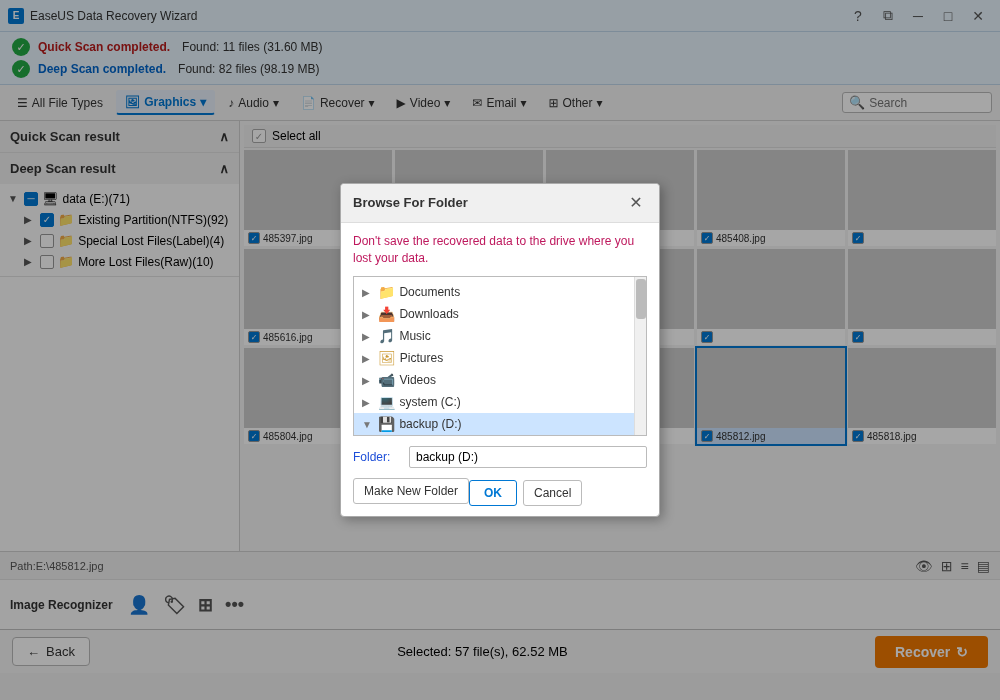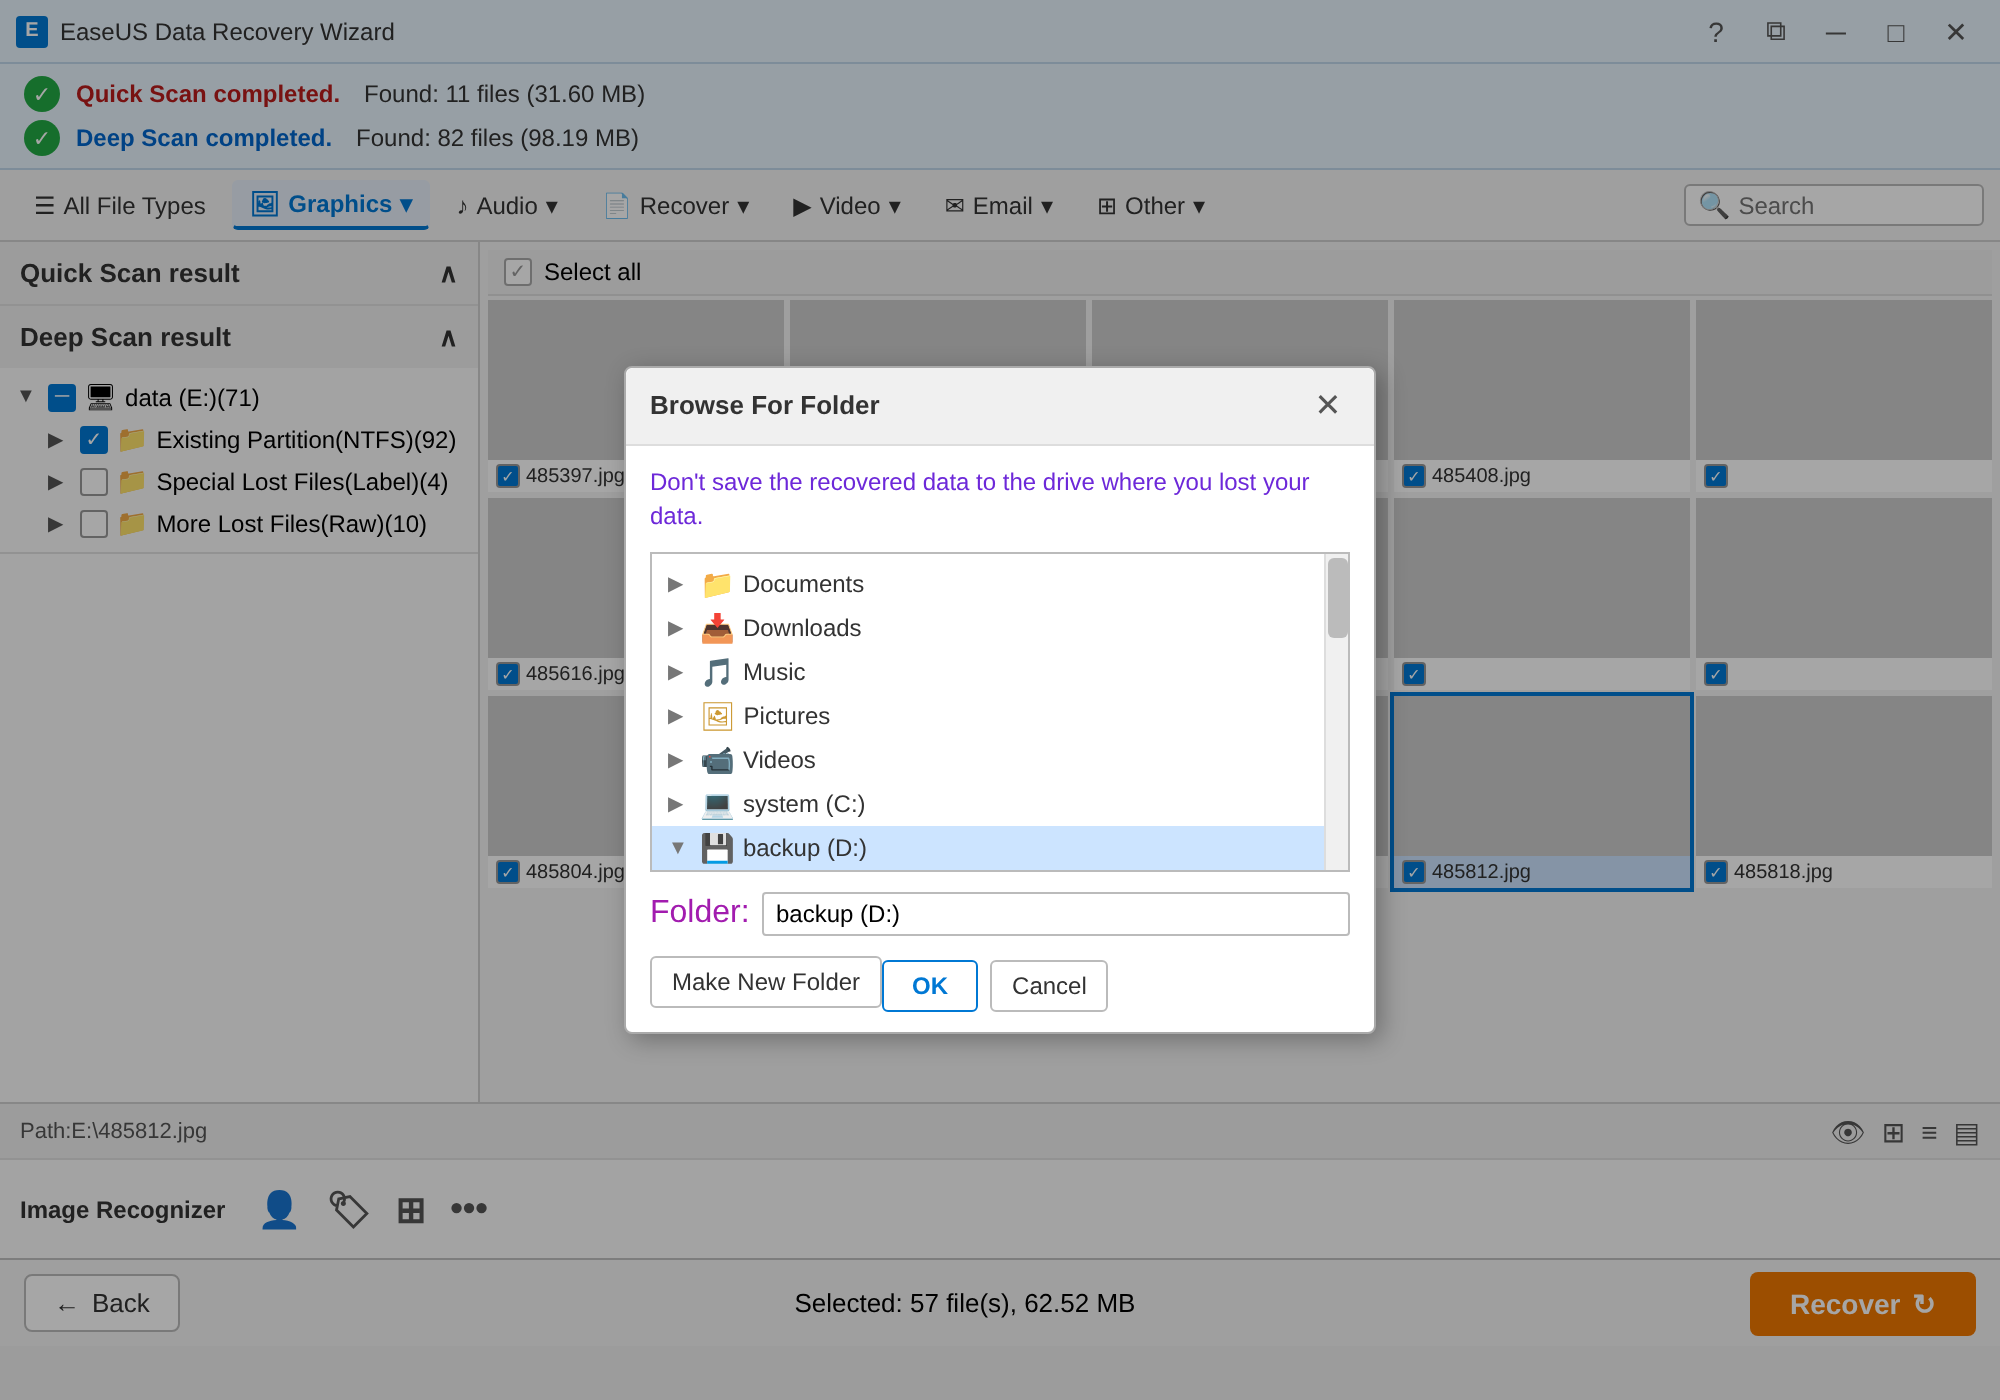--- a/index.html
+++ b/index.html
@@ -54,34 +54,34 @@
     .back-btn { display: flex; align-items: center; gap: 6px; padding: 6px 14px; border: 1px solid #bbb; border-radius: 4px; background: white; cursor: pointer; font-size: 13px; color: #333; }
     .recover-btn { display: flex; align-items: center; gap: 6px; padding: 8px 20px; border: none; border-radius: 4px; background: #f07800; cursor: pointer; font-size: 14px; font-weight: bold; color: white; }
 
     
     .img-recognizer { height: 50px; background: #fafafa; border-top: 1px solid #e0e0e0; display: flex; align-items: center; padding: 0 10px; gap: 16px; font-size: 12px; font-weight: 600; color: #333; }
     .recog-icons { display: flex; gap: 12px; }
     .recog-icon-btn { cursor: pointer; color: #555; font-size: 18px; }
 
     
     .overlay { position: absolute; top: 0; left: 0; width: 1000px; height: 700px; background: rgba(0,0,0,0.35); z-index: 100; display: flex; align-items: center; justify-content: center; }
-    .dialog { background: white; border: 1px solid #aaa; border-radius: 4px; width: 376px; box-shadow: 3px 3px 12px rgba(0,0,0,0.3); }
+    .dialog { background: white; border: 1px solid #aaa; border-radius: 4px; width: 320px; box-shadow: 3px 3px 12px rgba(0,0,0,0.3); }
     .dialog-header { display: flex; align-items: center; justify-content: space-between; padding: 8px 12px; background: #f0f0f0; border-bottom: 1px solid #ddd; border-radius: 4px 4px 0 0; }
     .dialog-title { font-size: 13px; font-weight: 600; color: #333; }
     .dialog-close { cursor: pointer; font-size: 16px; color: #555; border: none; background: transparent; width: 22px; height: 22px; display: flex; align-items: center; justify-content: center; }
     .dialog-body { padding: 10px 12px; }
-    .dialog-warning { font-size: 12px; color: #6d28d9; margin-bottom: 10px; line-height: 1.4; }
+    .dialog-warning { font-size: 12px; color: #be185d; margin-bottom: 10px; line-height: 1.4; }
     .folder-tree { border: 1px solid #bbb; height: 160px; overflow-y: auto; background: white; margin-bottom: 10px; padding: 4px 0; position: relative; }
     .folder-item { display: flex; align-items: center; gap: 4px; padding: 3px 8px; cursor: pointer; font-size: 12px; color: #333; }
     .folder-item.selected-folder { background: #cce4ff; }
     .folder-arrow { color: #777; font-size: 10px; width: 12px; }
     .folder-icon { font-size: 14px; }
     .folder-label { font-size: 12px; }
     .folder-row { display: flex; align-items: center; gap: 6px; margin-bottom: 8px; }
-    .folder-label-text { font-size: 16px; color: #a21caf; width: 50px; flex-shrink: 0; }
+    .folder-label-text { font-size: 12px; color: #1d4ed8; width: 50px; flex-shrink: 0; }
     .folder-input { flex: 1; padding: 3px 6px; border: 1px solid #bbb; border-radius: 2px; font-size: 12px; outline: none; }
     .dialog-buttons { display: flex; gap: 6px; justify-content: flex-end; margin-top: 4px; }
     .btn-new-folder { padding: 5px 10px; border: 1px solid #bbb; border-radius: 3px; background: white; font-size: 12px; cursor: pointer; color: #333; }
     .btn-ok { padding: 5px 14px; border: 1px solid #0078d4; border-radius: 3px; background: white; font-size: 12px; cursor: pointer; color: #0078d4; font-weight: 600; }
     .btn-cancel { padding: 5px 10px; border: 1px solid #bbb; border-radius: 3px; background: white; font-size: 12px; cursor: pointer; color: #333; }
 
     
     .img-1 { background: linear-gradient(135deg, #e83a6a 0%, #ff8888 40%, #ffb347 70%, #ff6644 100%); }
     .img-2 { background: linear-gradient(135deg, #ffd700 0%, #daa520 30%, #8b6914 60%, #556b2f 100%); }
     .img-3 { background: linear-gradient(135deg, #e8735a 0%, #c0965b 30%, #d4a96a 60%, #a0785a 100%); }

